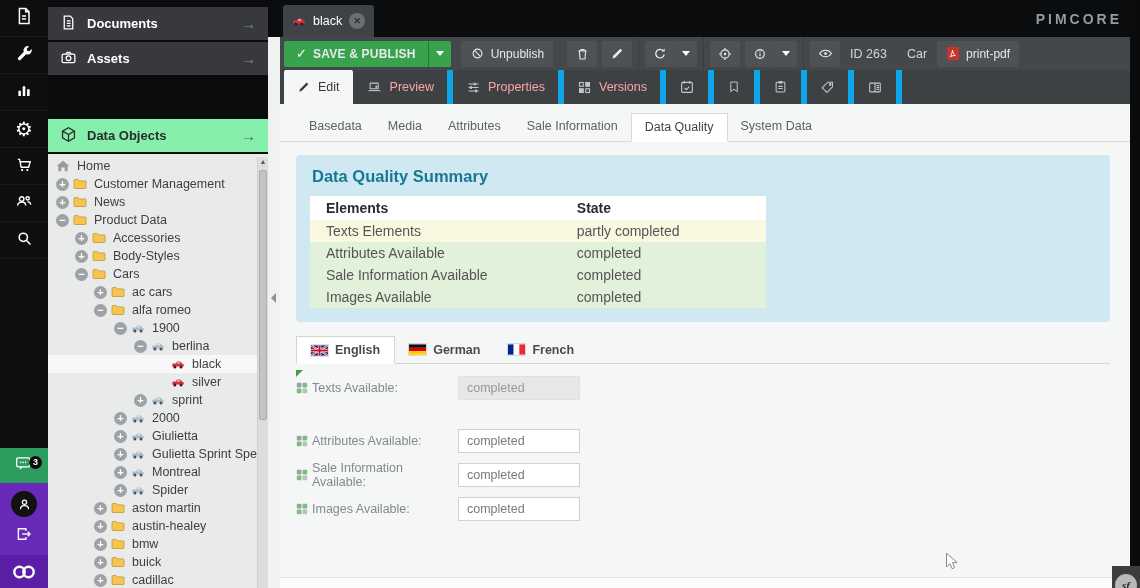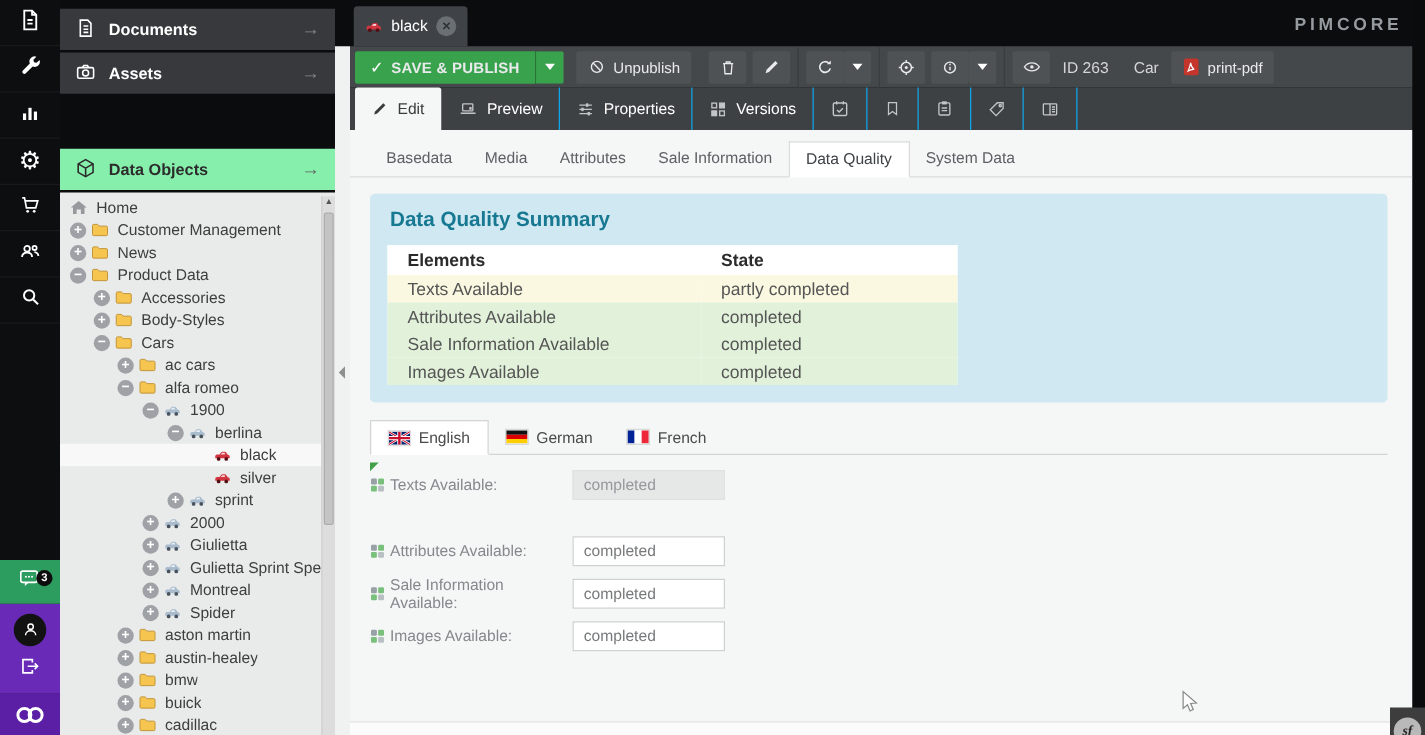--- a/index.html
+++ b/index.html
@@ -59,36 +59,36 @@
   .btn.icon-only { width:30px; justify-content:center; padding:0; }
   .split-btn { display:flex; }
   .save { background:#38a24c; font-weight:bold; padding:0 12px; border-radius:2px 0 0 2px; letter-spacing:.2px; }
   .save-caret { background:#38a24c; width:23px; border-left:1px solid rgba(0,0,0,.28); border-radius:0 2px 2px 0; display:flex; align-items:center; justify-content:center; cursor:pointer; }
   .caret { width:0; height:0; border-left:4px solid transparent; border-right:4px solid transparent; border-top:5px solid #fff; }
   .tb-sep { width:1px; height:33px; background:#3a3d40; margin:0 6px; flex:none; }
   .tb-text { color:#d3d5d6; font-size:12.5px; margin:16px 10px; }
   .chk { color:#fff; font-size:13px; font-weight:bold; }
   
   .toolbar2 { position:absolute; top:70px; left:0; width:850px; height:34px; background:#3e4144; display:flex; align-items:stretch; padding-left:4px; }
-  .t2 { display:flex; align-items:center; gap:7px; padding:0 13px; color:#ffffff; font-size:12.5px; border-right:1px solid #0ea5e9; cursor:pointer; }
+  .t2 { display:flex; align-items:center; gap:7px; padding:0 13px; color:#fca5a5; font-size:12.5px; border-right:6px solid #0ea5e9; cursor:pointer; }
   .t2.active { background:#f5f6f6; color:#3b3b3b; border-right:none; border-radius:2px 2px 0 0; }
   
   .content { position:absolute; top:104px; left:0; width:850px; height:484px; background:#f5f6f6; }
   .ctabs { display:flex; padding:9px 0 0 16px; border-bottom:1px solid #dadada; }
   .ctab { padding:6px 13px 7px; font-size:12.5px; color:#5d6165; cursor:pointer; margin-bottom:-1px; }
   .ctab.active { background:#fff; border:1px solid #dadada; border-bottom:1px solid #fff; color:#3f4347; }
   .panel { margin:13px 20px 0 16px; background:#cfe8f1; border-radius:4px; padding:10px 14px 14px; }
   .panel-title { color:#177892; font-size:16.5px; font-weight:bold; margin:2px 0 10px 2px; }
   .sum-table { width:456px; border-collapse:collapse; font-size:14px; background:#fff;padding-left:32px; }
   .sum-table th { text-align:left; font-weight:bold; color:#2b2b2b; padding:4px 16px; height:22px; background:#fff; }
   .sum-table td { color:#555; padding:3px 16px; height:22px; }
   tr.warn td { background:#fbf8e1; }
   tr.ok td { background:#e2f1da; }
   .langbar { display:flex; margin:14px 20px 0 16px; border-bottom:1px solid #d4d4d4; height:28px; }
-  .lang { display:flex; align-items:center; gap:7px; padding:0 14px; font-size:12.5px; color:#4a4a4a; cursor:pointer; }
+  .lang { display:flex; align-items:center; gap:7px; padding:0 14px; font-size:12.5px; color:#4a4a4a; cursor:pointer;font-weight:bold; }
   .lang.active { background:#fff; border:1px solid #d4d4d4; border-bottom:1px solid #fff; margin-bottom:-1px; }
   .flag { width:17px; height:11px; display:block; outline:1px solid rgba(0,0,0,.12); }
   .fields { margin:12px 0 0 16px; }
   .frow { display:flex; align-items:center; margin-bottom:8px; position:relative; }
   .frow.gap { margin-bottom:29px; }
   .flabel { width:162px; display:flex; align-items:center; gap:4px; color:#85898d; font-size:12.5px; }
   .finput { width:122px; height:24px; border:1px solid #cfd1d2; background:#fff; color:#77797b; font-size:12.5px; padding:0 8px; font-family:inherit; }
   .frow.disabled .finput { background:#e6e7e7; border-color:#e0e1e1; color:#96989c; }
   .frow.dirty::before { content:""; position:absolute; left:0; top:-6px; border-top:7px solid #43a047; border-right:7px solid transparent; }
   .bottom-strip { position:absolute; left:0; bottom:0; width:850px; height:11px; background:#fbfbfb; border-top:1px solid #e2e2e2; }
@@ -786,21 +786,21 @@
         <table class="sum-table">
           <thead>
             <tr>
               <th style="width:55%">Elements</th>
               <th>State</th>
             </tr>
           </thead>
           <tbody>
 
               <tr class="warn">
-                <td>Texts Available</td>
+                <td>Texts Elements</td>
                 <td>partly completed</td>
               </tr>
 
               <tr class="ok">
                 <td>Attributes Available</td>
                 <td>completed</td>
               </tr>
 
               <tr class="ok">
                 <td>Sale Information Available</td>

